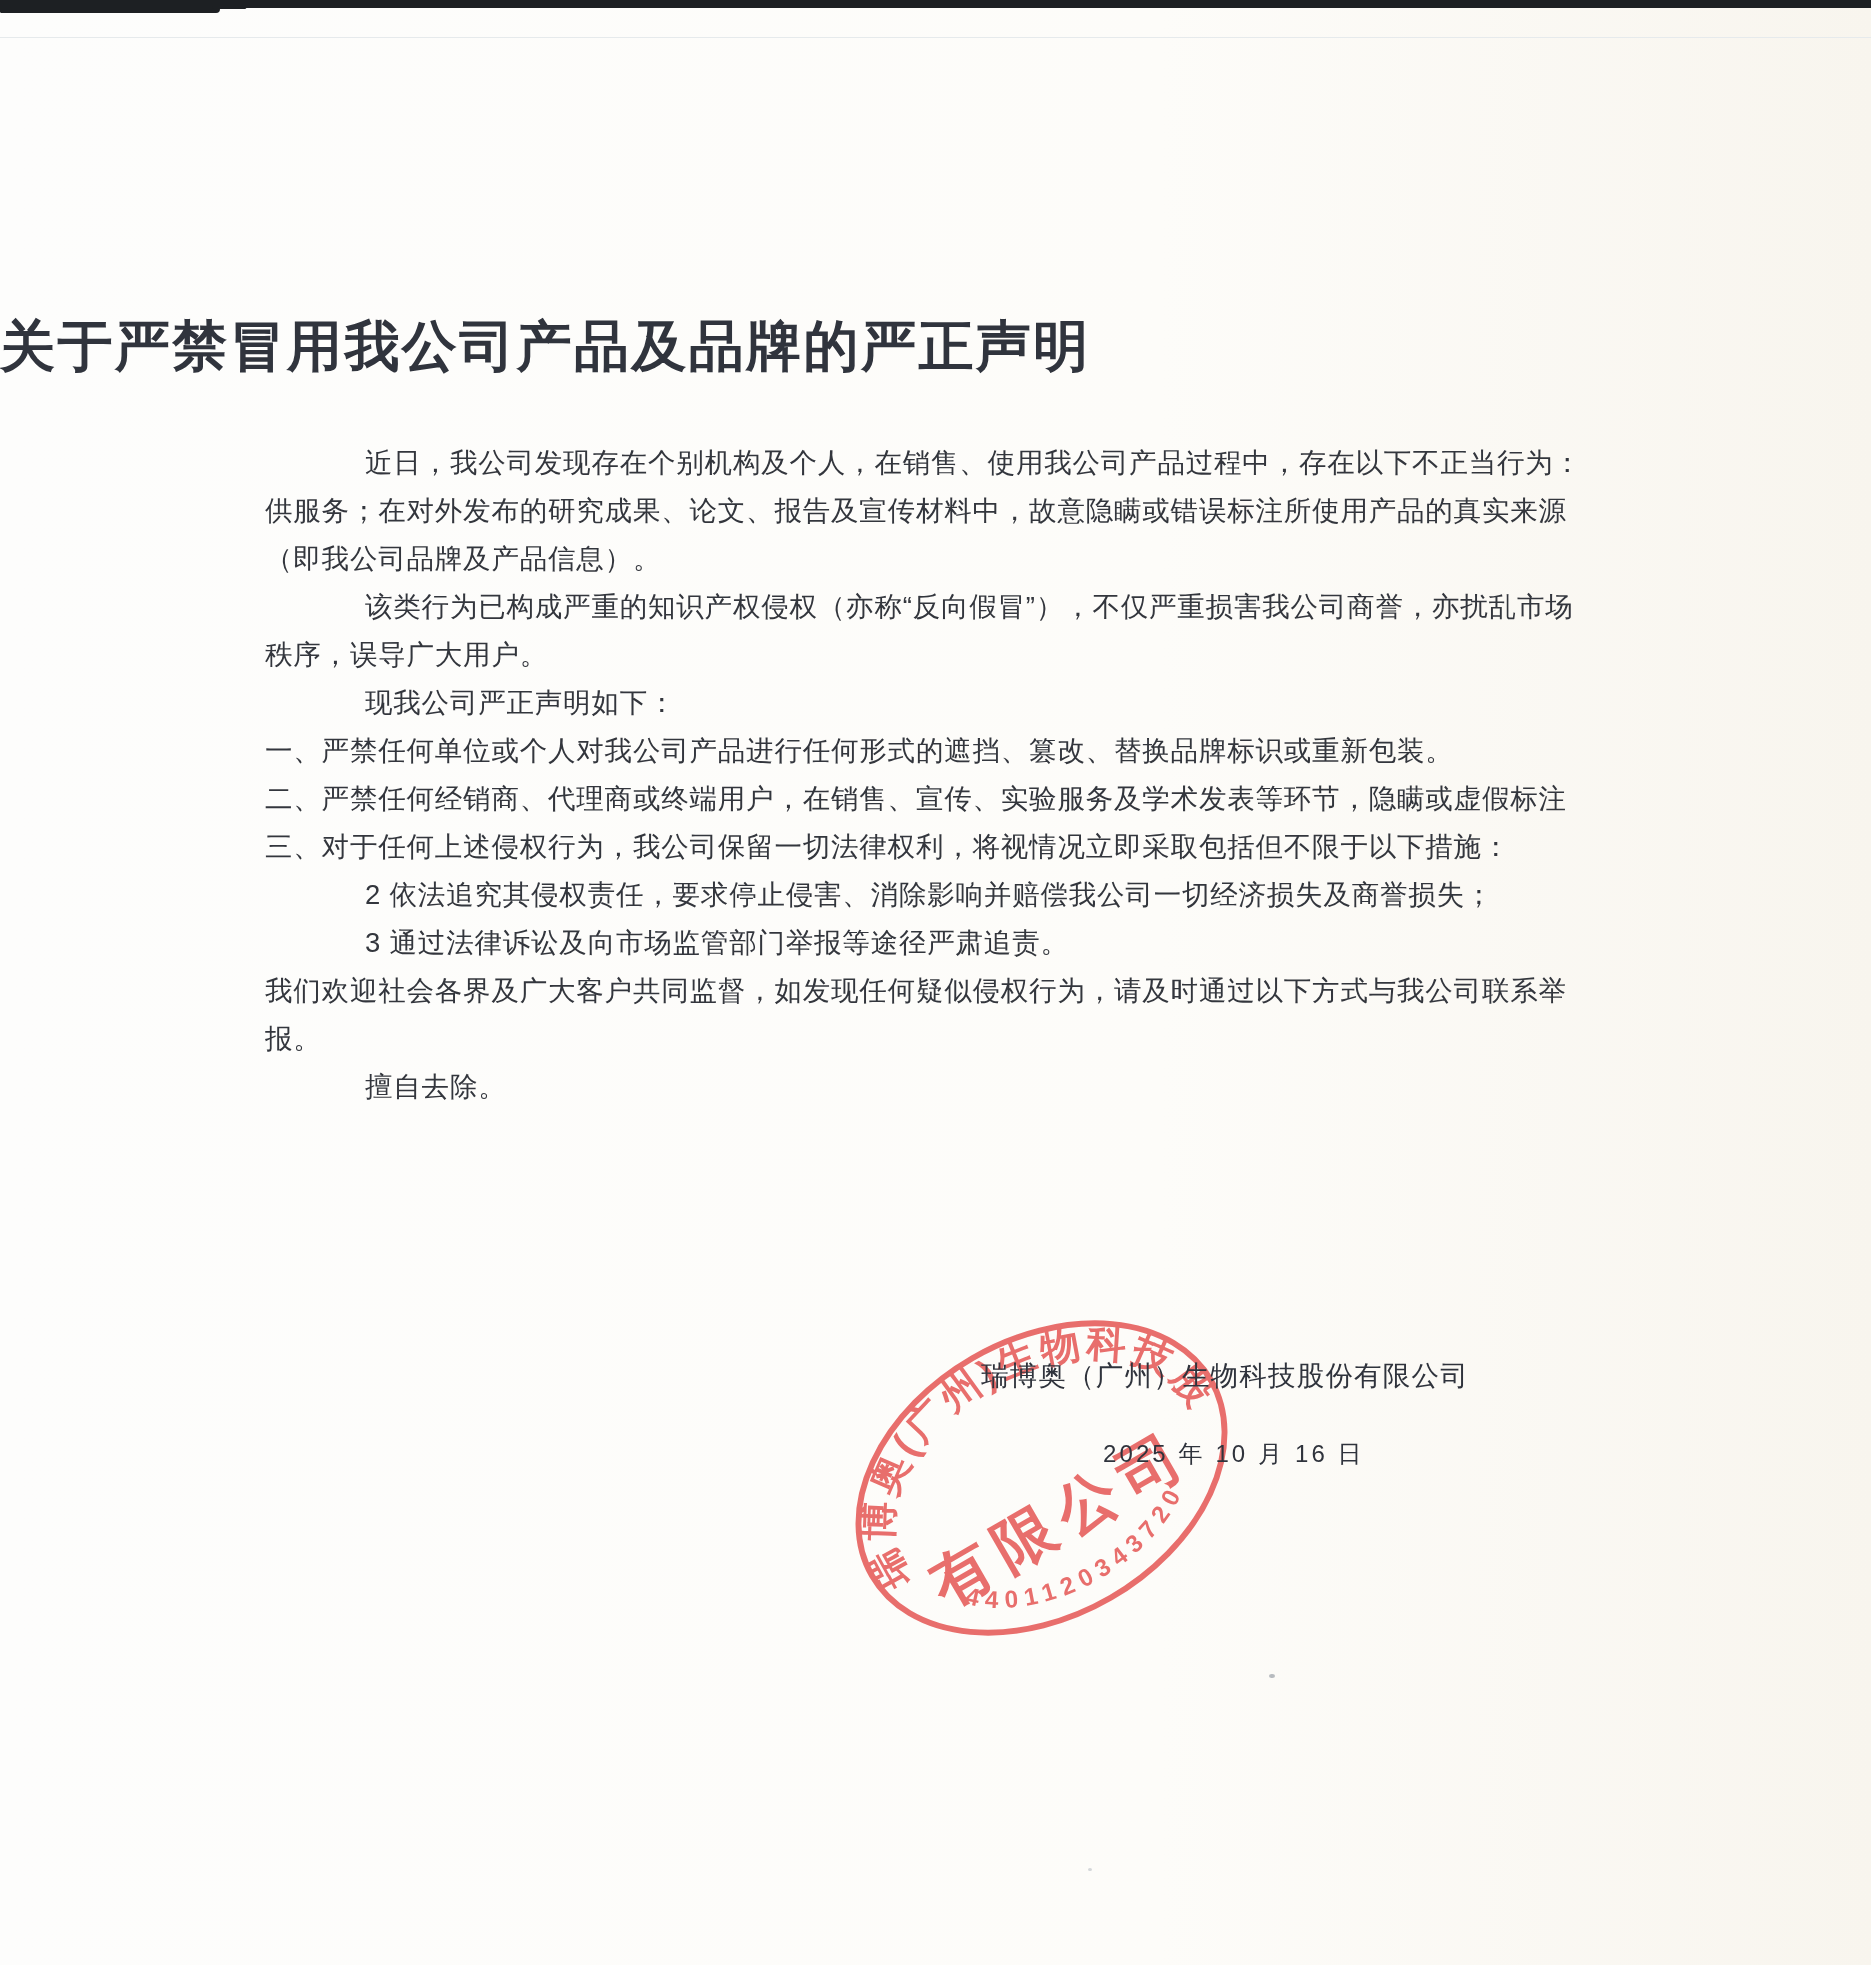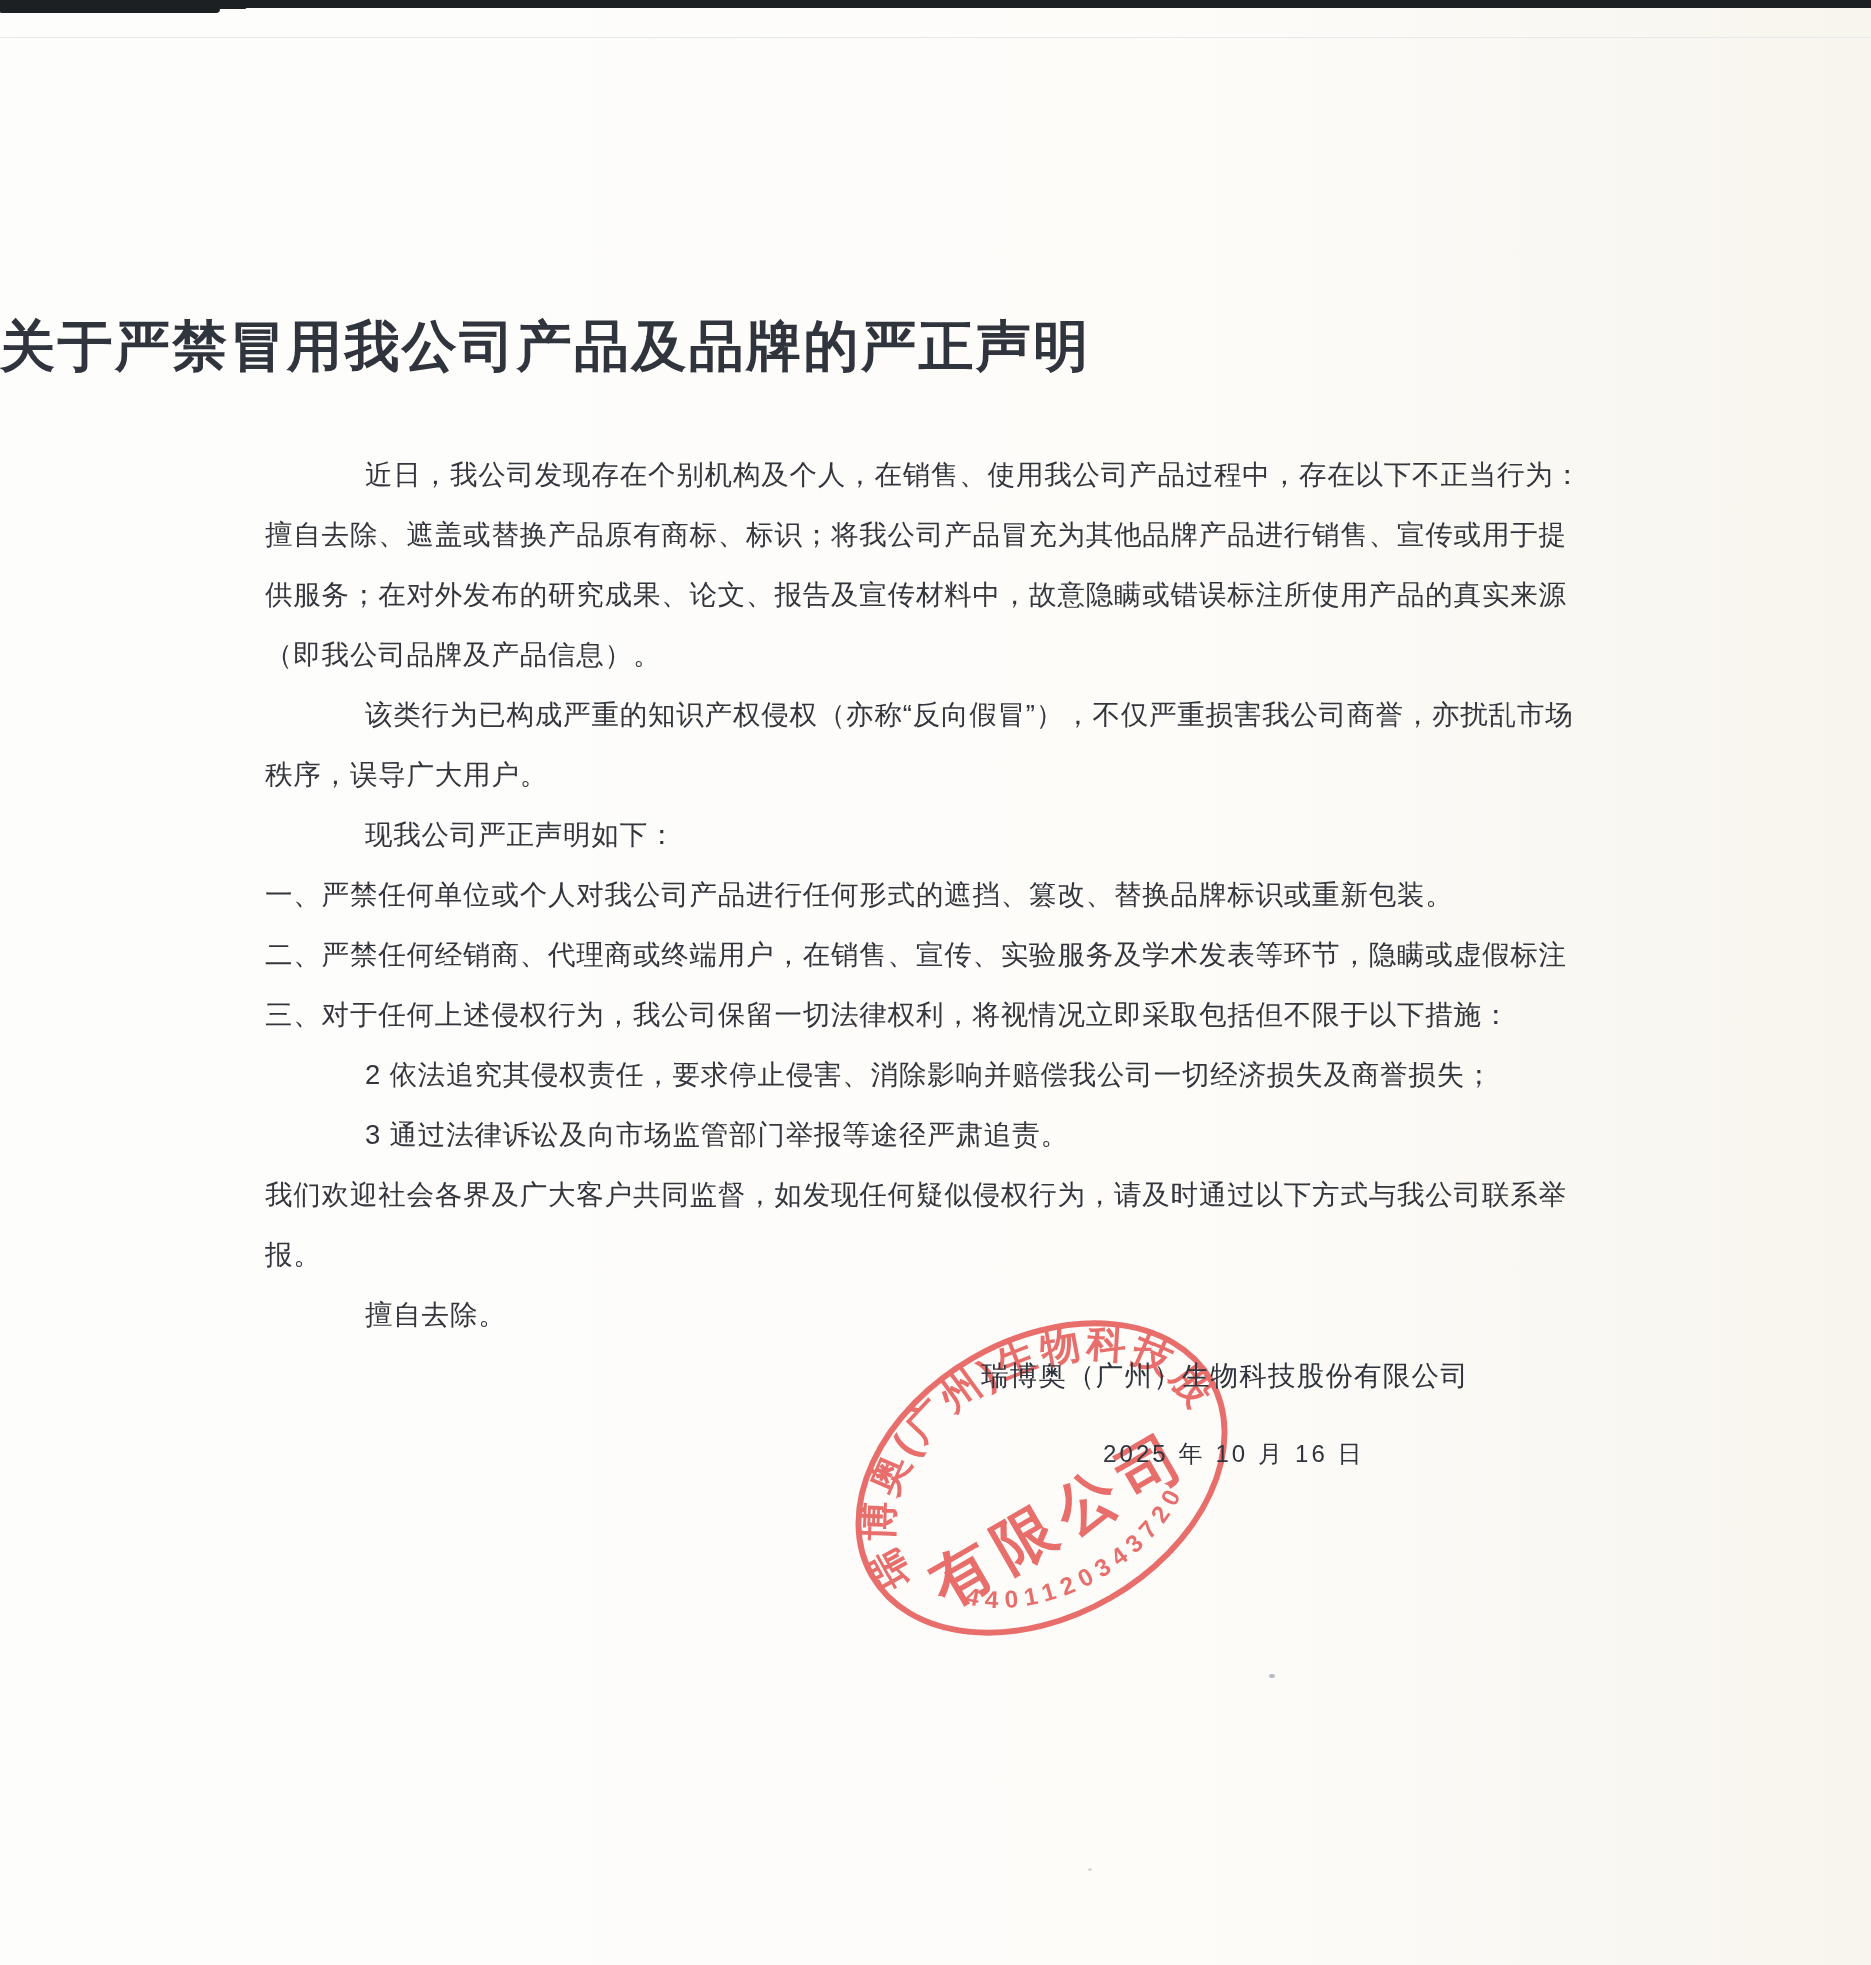--- a/index.html
+++ b/index.html
@@ -29,21 +29,21 @@
     font-weight: bold;
     letter-spacing: 2.4px;
     color: #30343d;
   }
 
   .body-block {
     position: absolute;
     top: 439px; left: 265px; width: 1336px;
     font-size: 27.5px;
   }
-  .line { height: 48px; line-height: 48px; white-space: nowrap; letter-spacing: 0.8px; margin-top: 12px; }
+  .line { height: 48px; line-height: 48px; white-space: nowrap; letter-spacing: 0.8px; }
   .ind { padding-left: 100px; }
 
   .sig-company {
     position: absolute; top: 1358px; left: 981px;
     font-size: 27.5px; letter-spacing: 1.2px; color: #2f333c; white-space: nowrap;
   }
   .sig-date {
     position: absolute; top: 1438px; left: 1103px;
     font-size: 24px; letter-spacing: 3.1px; color: #2f333c; white-space: nowrap;
   }
@@ -64,21 +64,20 @@
   <div class="scan-band-left"></div>
   <div class="scan-band-nub"></div>
   <div class="crease"></div>
   <div class="speck1"></div>
   <div class="speck2"></div>
 
   <div class="doc-title">关于严禁冒用我公司产品及品牌的严正声明</div>
 
   <div class="body-block">
     <div class="line ind">近日，我公司发现存在个别机构及个人，在销售、使用我公司产品过程中，存在以下不正当行为：</div>
-    <div class="line">擅自去除、遮盖或替换产品原有商标、标识；将我公司产品冒充为其他品牌产品进行销售、宣传或用于提</div>
     <div class="line">供服务；在对外发布的研究成果、论文、报告及宣传材料中，故意隐瞒或错误标注所使用产品的真实来源</div>
     <div class="line">（即我公司品牌及产品信息）。</div>
     <div class="line ind">该类行为已构成严重的知识产权侵权（亦称“反向假冒”），不仅严重损害我公司商誉，亦扰乱市场</div>
     <div class="line">秩序，误导广大用户。</div>
     <div class="line ind">现我公司严正声明如下：</div>
     <div class="line">一、严禁任何单位或个人对我公司产品进行任何形式的遮挡、篡改、替换品牌标识或重新包装。</div>
     <div class="line">二、严禁任何经销商、代理商或终端用户，在销售、宣传、实验服务及学术发表等环节，隐瞒或虚假标注</div>
     <div class="line">三、对于任何上述侵权行为，我公司保留一切法律权利，将视情况立即采取包括但不限于以下措施：</div>
     <div class="line ind">2  依法追究其侵权责任，要求停止侵害、消除影响并赔偿我公司一切经济损失及商誉损失；</div>
     <div class="line ind">3  通过法律诉讼及向市场监管部门举报等途径严肃追责。</div>

